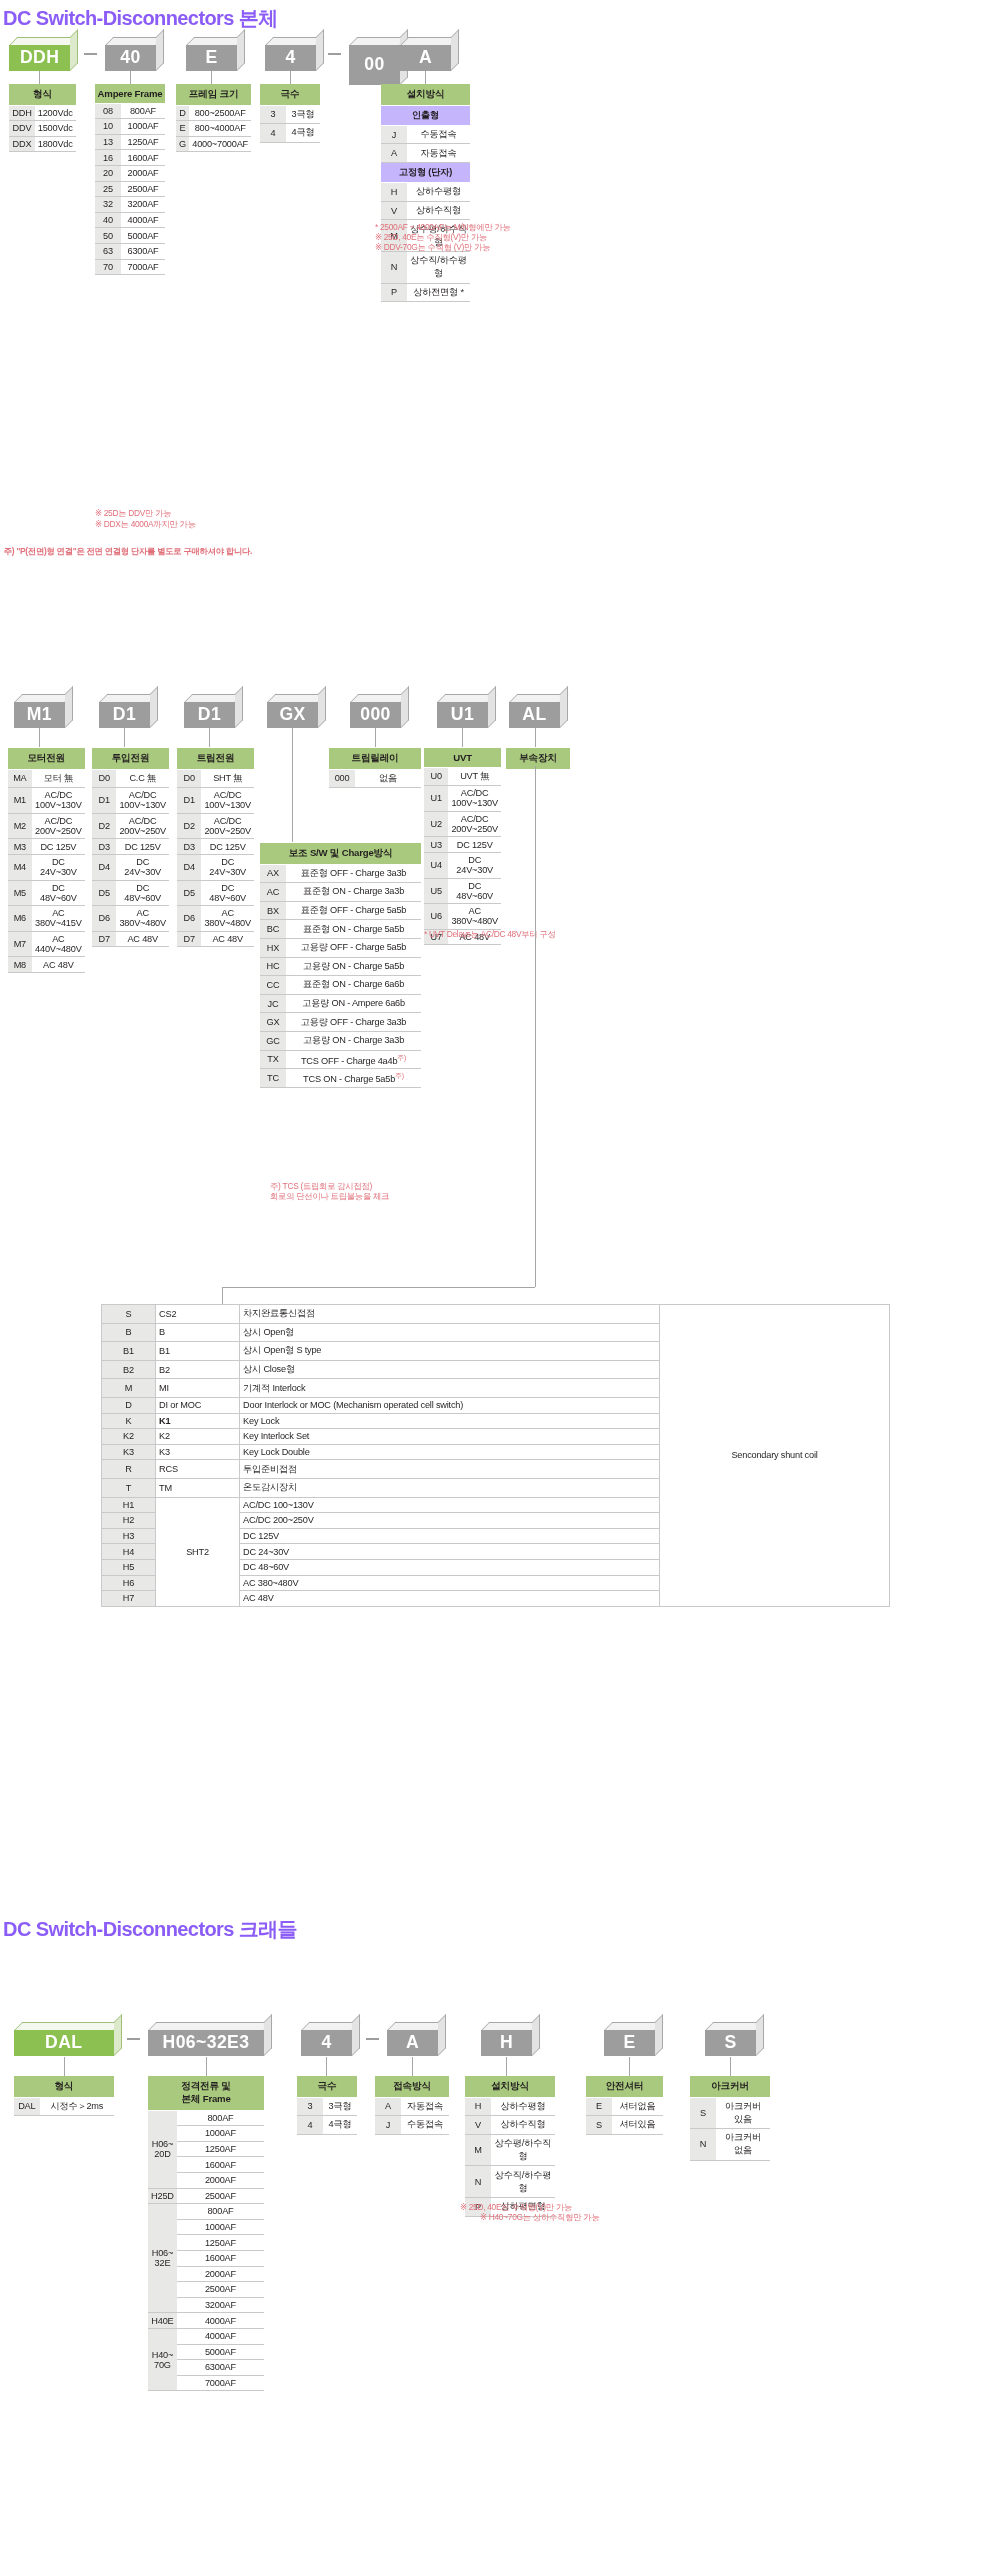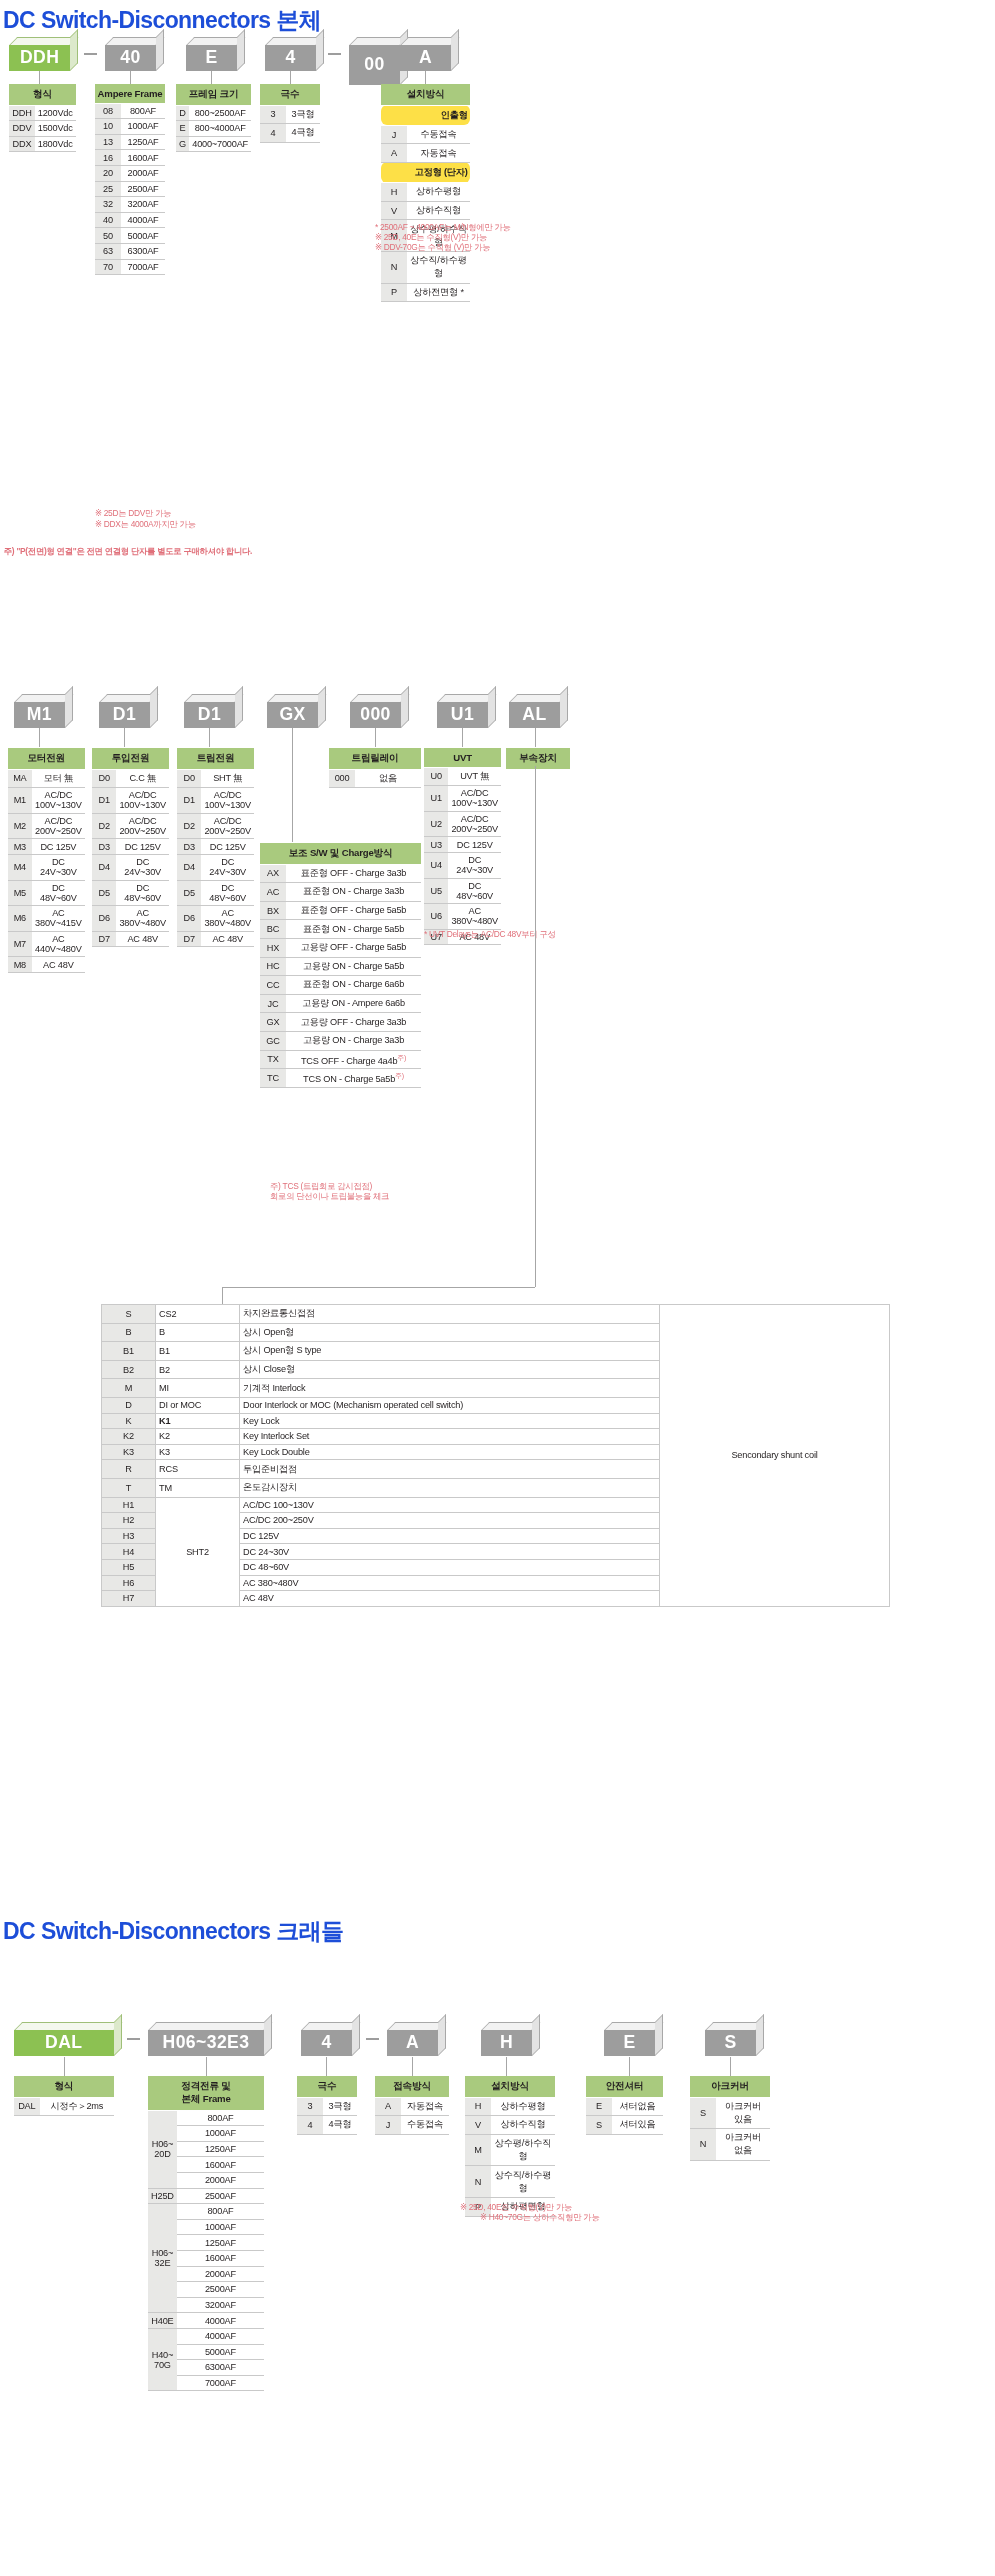--- a/index.html
+++ b/index.html
@@ -7,23 +7,23 @@
     width: 996px;
     background: #ffffff;
     font-family: "Liberation Sans", "DejaVu Sans", sans-serif;
     color: #231f20;
   }
   body { position: relative; width: 996px; height: 2576px; overflow: hidden; }
 
   
   .sec-title {
     position: absolute;
-    font-size: 23px;
+    font-size: 20px;
     font-weight: bold;
-    color: #1d4ed8;
+    color: #8b5cf6;
     letter-spacing: -0.6px;
     white-space: nowrap;
   }
 
   
   .cube { position: absolute; }
   .cube .face {
     position: absolute; left: 0; top: 7.7px;
     width: 100%; height: calc(100% - 7.7px);
     display: flex; align-items: center; justify-content: center;
@@ -82,27 +82,26 @@
   .tbl .hdr {
     background: #a9ca7e;
     text-align: center;
     font-weight: bold;
     font-size: 9.6px;
     padding: 3.8px 2.3px;
     color: #231f20;
     letter-spacing: -0.2px;
   }
   .tbl .sub {
-    background: #fde047;
-    text-align: right;
+    background: #c4b5fd;
+    text-align: center;
     font-weight: bold;
     font-size: 9.2px;
     padding: 3.1px 2.3px;
     letter-spacing: -0.2px;
-    border-radius: 6px;
   }
   .tbl td {
     font-size: 9.2px;
     padding: 2.3px 3.1px;
     border-bottom: 0.8px solid #c9c9c9;
     letter-spacing: -0.2px;
   }
   .tbl td.code {
     background: #e8e8e6;
     text-align: center;

